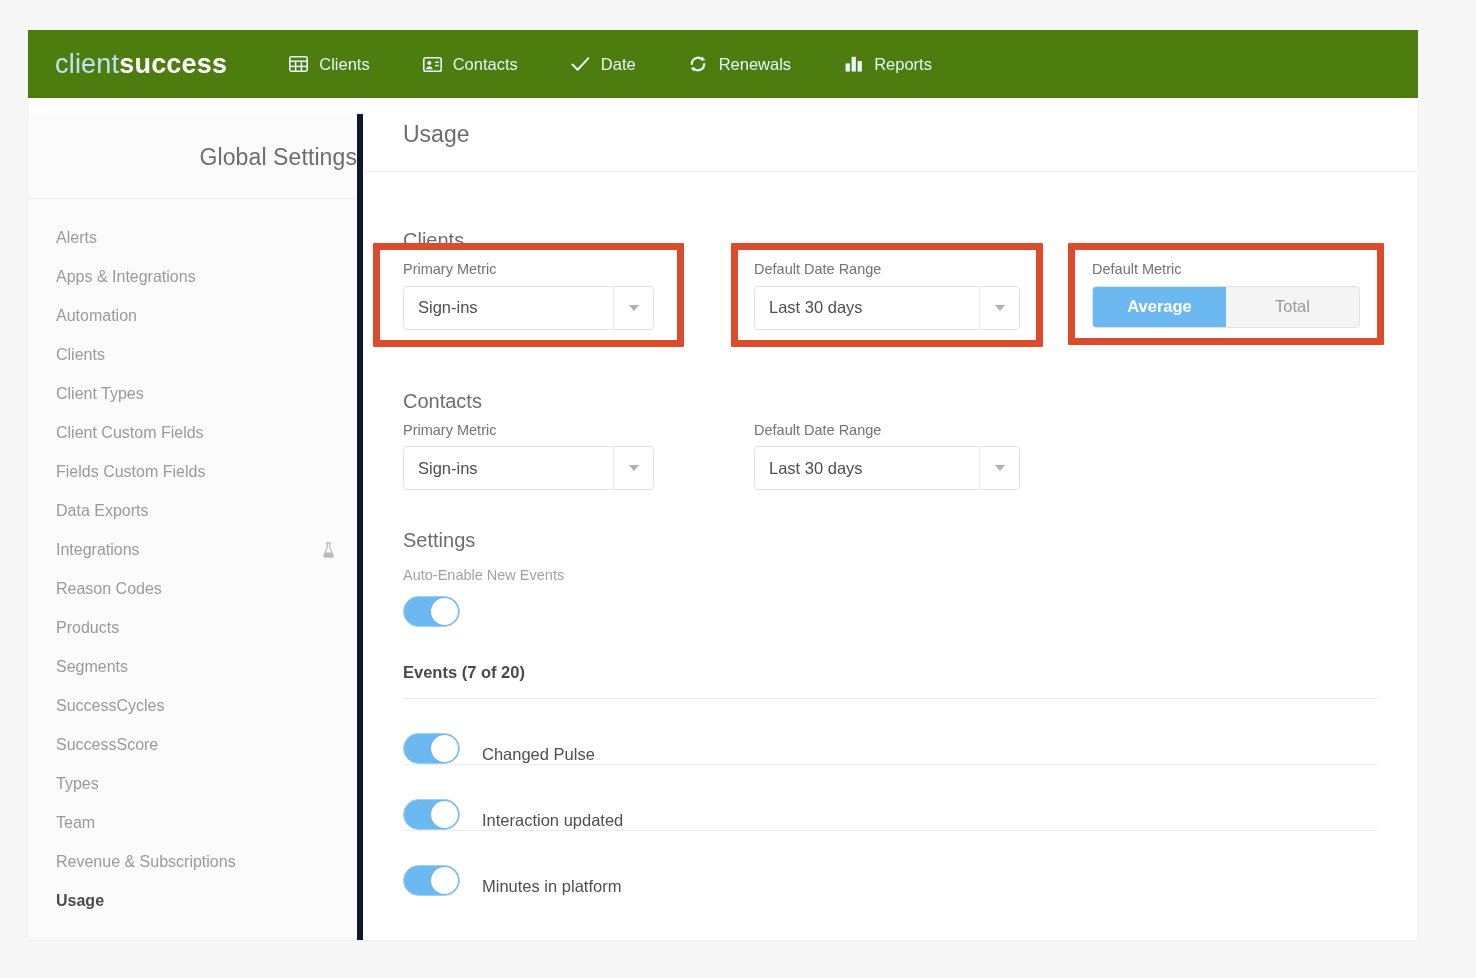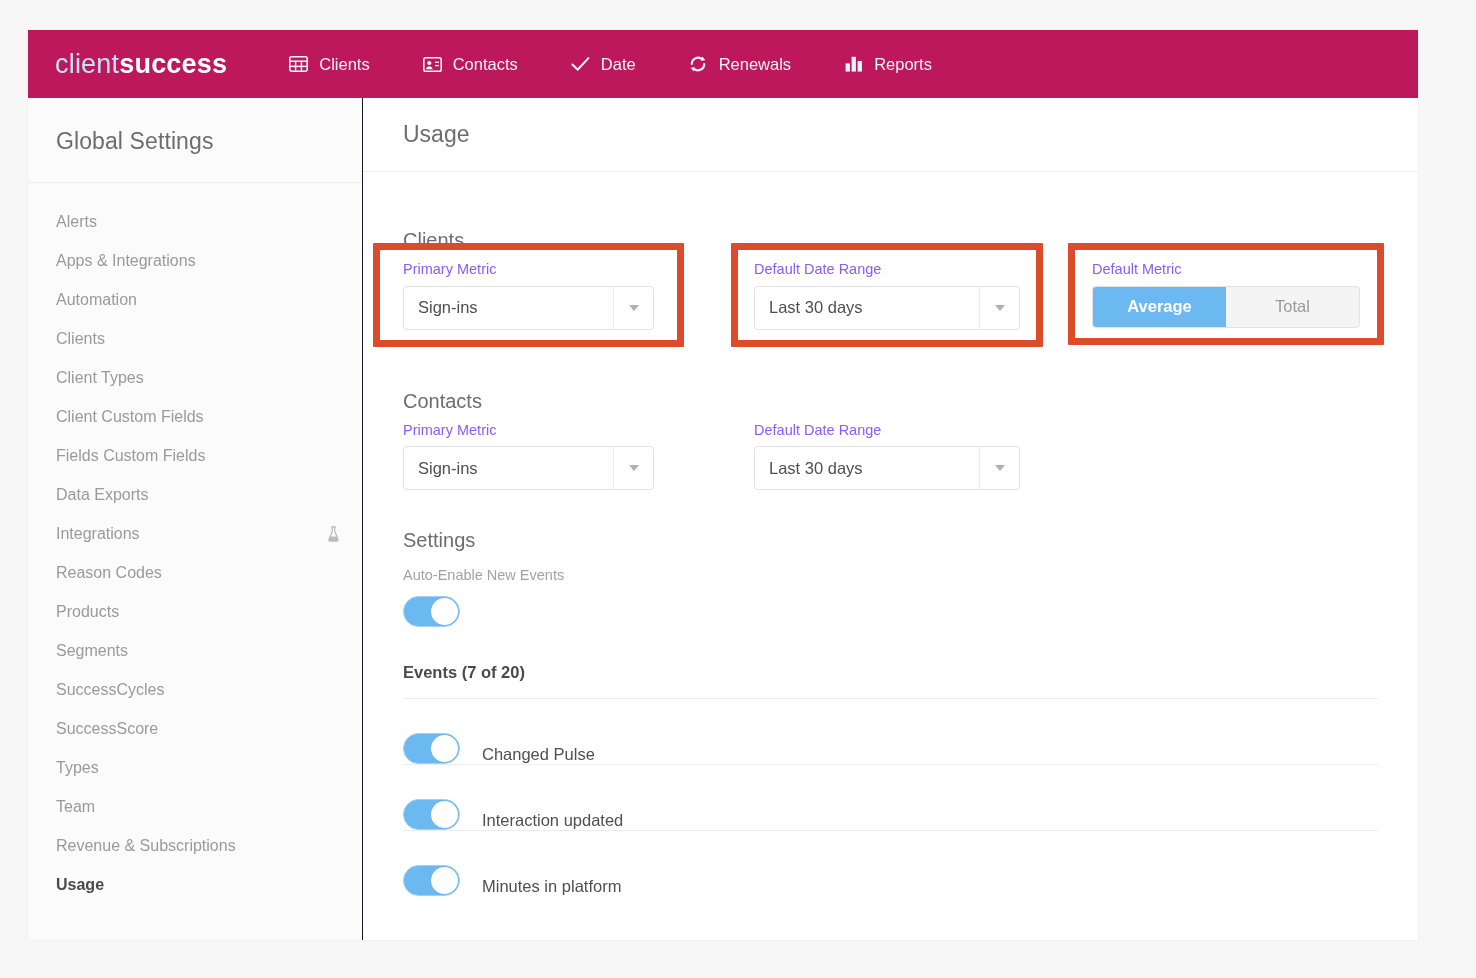--- a/index.html
+++ b/index.html
@@ -35,21 +35,21 @@
   .gutter.top    { left: 0;    top: 0;    width: 1476px; height: 30px; }
   .gutter.right  { left: 1418px; top: 0;  width: 58px;  height: 978px; }
   .gutter.bottom { left: 0;    top: 940px; width: 1476px; height: 38px; }
 
   
   .topnav {
     position: absolute;
     left: 0; top: 0;
     width: 1390px;
     height: 68px;
-    background: #be185d;
+    background: #4d7c0f;
     display: flex;
     align-items: center;
   }
   .brand {
     margin-left: 27px;
     font-size: 27px;
     letter-spacing: 0.2px;
     line-height: 1;
     color: #ffffff;
     white-space: nowrap;
@@ -86,26 +86,27 @@
   .body-split {
     position: absolute;
     left: 0; top: 68px;
     width: 1390px;
     height: 842px;
   }
 
   
   .sidebar {
     position: absolute;
-    left: 0; top: 0;
+    left: 0; top: 16px;
     width: 335px;
     height: 842px;
     background: #fbfbfb;
-    border-right: 1px solid #0f172a;
-    box-sizing: border-box;
+    border-right: 6px solid #0f172a;
+    box-sizing: border-box;
+    text-align: right;
   }
   .sidebar-title {
     padding: 30px 0 0 28px;
     font-size: 23px;
     color: #6d6d6d;
     font-weight: 400;
     letter-spacing: 0.1px;
   }
   .sidebar-divider {
     margin-top: 27px;
@@ -179,21 +180,21 @@
     display: flex;
     align-items: flex-start;
     margin-top: 10px;
   }
   .field {
     position: relative;
     box-sizing: border-box;
   }
   .field-label {
     font-size: 14.5px;
-    color: #8b5cf6;
+    color: #737373;
     line-height: 1;
     padding-bottom: 9px;
   }
 
   
   .select {
     position: relative;
     width: 251px;
     height: 44px;
     border: 1px solid #e2e2e2;

